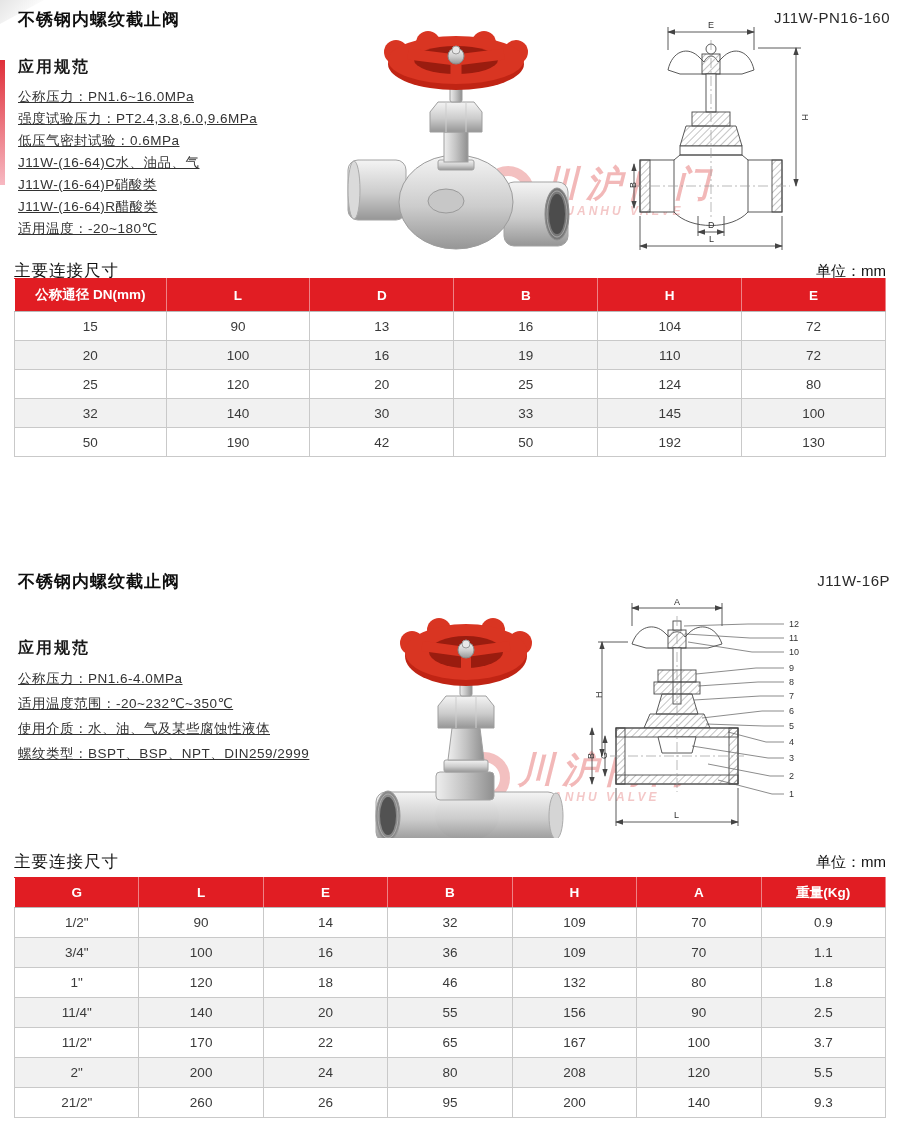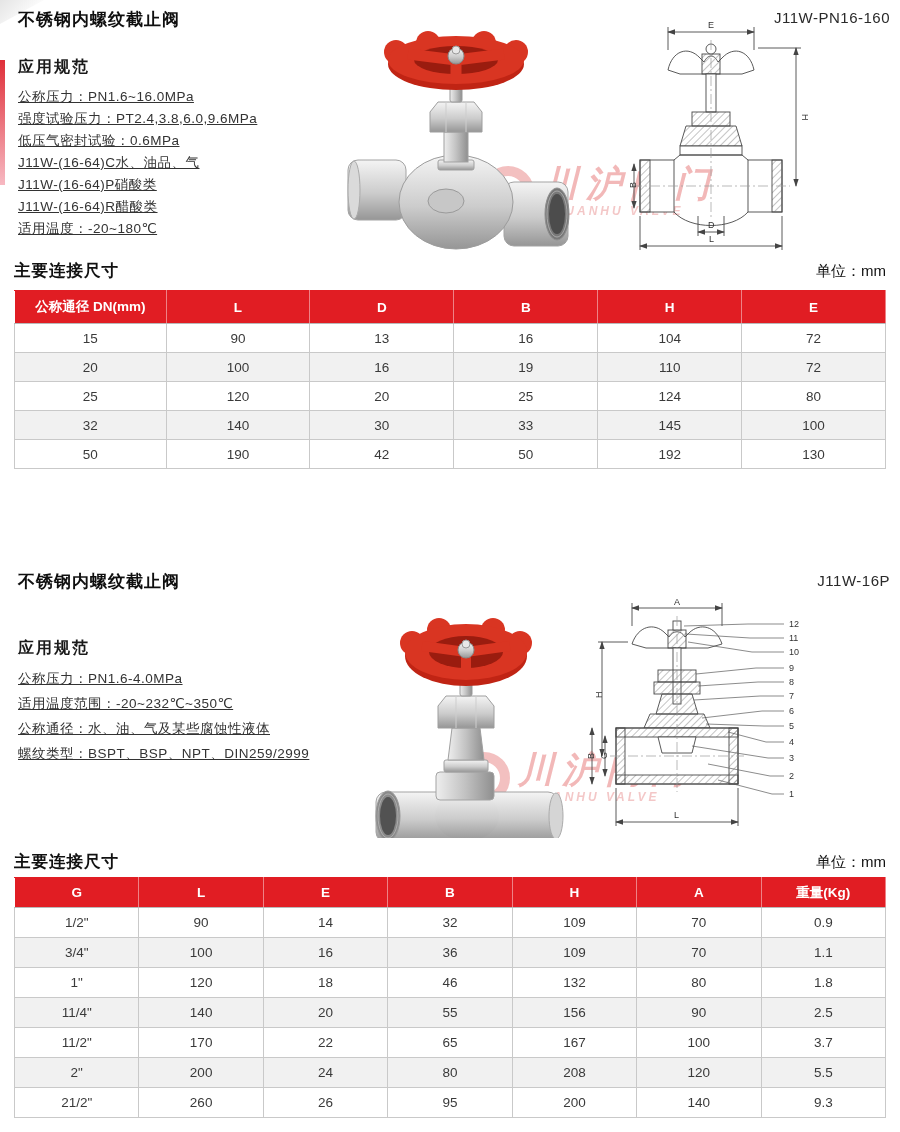--- a/index.html
+++ b/index.html
@@ -19,21 +19,21 @@
     left: 0; top: 60px; width: 5px; height: 125px;
     background: linear-gradient(#df2f39, #ef8f9c #f7c3ca);
     background: linear-gradient(#df2f39, #f7b9c2);
   }
   .sec-title { font-size: 17px; font-weight: bold; color: #0f0f0f; letter-spacing: 1px; }
   .model { font-size: 15px; color: #2a2a2a; letter-spacing: .5px; }
   .spec-head { font-size: 16px; font-weight: bold; color: #1a1a1a; letter-spacing: 2px; }
   .spec-list .spec-line { font-size: 13.5px; color: #333; letter-spacing: .5px; text-decoration: underline; }
   .spec-list.s1 .spec-line { line-height: 22px; height: 22px; }
   .spec-list.s2 .spec-line { line-height: 25px; height: 25px; }
-  .dims-head { font-size: 16.5px; font-weight: bold; color: #111; letter-spacing: 1px; }
+  .dims-head { font-size: 16.5px; font-weight: normal; color: #111; letter-spacing: 1px; }
   .unit { font-size: 15px; color: #111; }
 
   table.dims { border-collapse: collapse; width: 872px; table-layout: fixed;
     border: 1px solid #b9b9b9; }
   table.dims th {
     background: var(--red, #e11d23); color: #fff; font-weight: bold;
     font-size: 13.5px; border: 1px solid rgba(255,255,255,.45);
     border-top: 1px solid var(--red, #e11d23); border-bottom: 1px solid #b9b9b9;
   }
   table.dims td {
@@ -171,21 +171,21 @@
       <text x="174" y="102" transform="rotate(90 177 99)">H</text>
       <text x="3" y="171" transform="rotate(-90 5 168)">B</text>
       <text x="80" y="210">D</text>
       <text x="81" y="224">L</text>
     </g>
   </svg>
 
   <div class="abs dims-head" style="left:14px; top:260px">主要连接尺寸</div>
   <div class="abs unit" style="right:14px; top:262px">单位：mm</div>
 
-  <table class="abs dims t1" style="left:14px; top:290px">
+  <table class="abs dims t1" style="left:14px; top:278px">
       <thead>
         <tr>
           <th>公称通径  DN(mm)</th>
           <th>L</th>
           <th>D</th>
           <th>B</th>
           <th>H</th>
           <th>E</th>
         </tr>
       </thead>
@@ -233,21 +233,21 @@
       </tbody>
     </table>
 
   <div class="abs sec-title" style="left:18px; top:570px">不锈钢内螺纹截止阀</div>
   <div class="abs model" style="right:10px; top:572px">J11W-16P</div>
 
   <div class="abs spec-head" style="left:18px; top:638px">应用规范</div>
   <div class="abs spec-list s2" style="left:18px; top:666px">
       <div class="spec-line">公称压力：PN1.6-4.0MPa</div>
       <div class="spec-line">适用温度范围：-20~232℃~350℃</div>
-      <div class="spec-line">公称通径：水、油、气及某些腐蚀性液体</div>
+      <div class="spec-line">使用介质：水、油、气及某些腐蚀性液体</div>
       <div class="spec-line">螺纹类型：BSPT、BSP、NPT、DIN259/2999</div>
     </div>
 
   <div class="abs watermark" style="left:458px; top:752px">
     <div class="wm-ring"></div>
     <div>
       <span class="wm-cn">川沪阀门</span>
       <span class="wm-en">CHUANHU VALVE</span>
     </div>
   </div>

